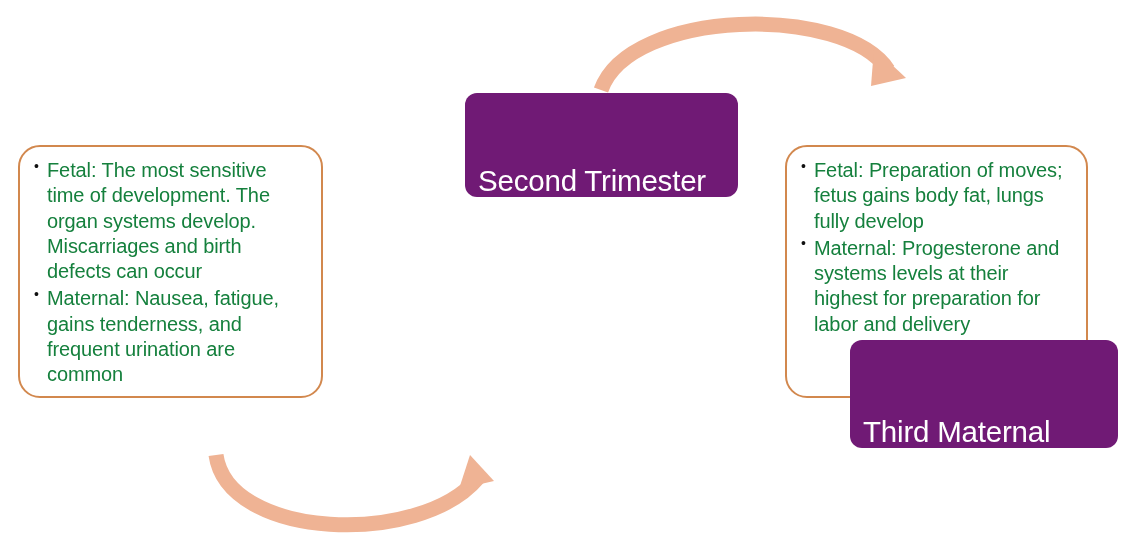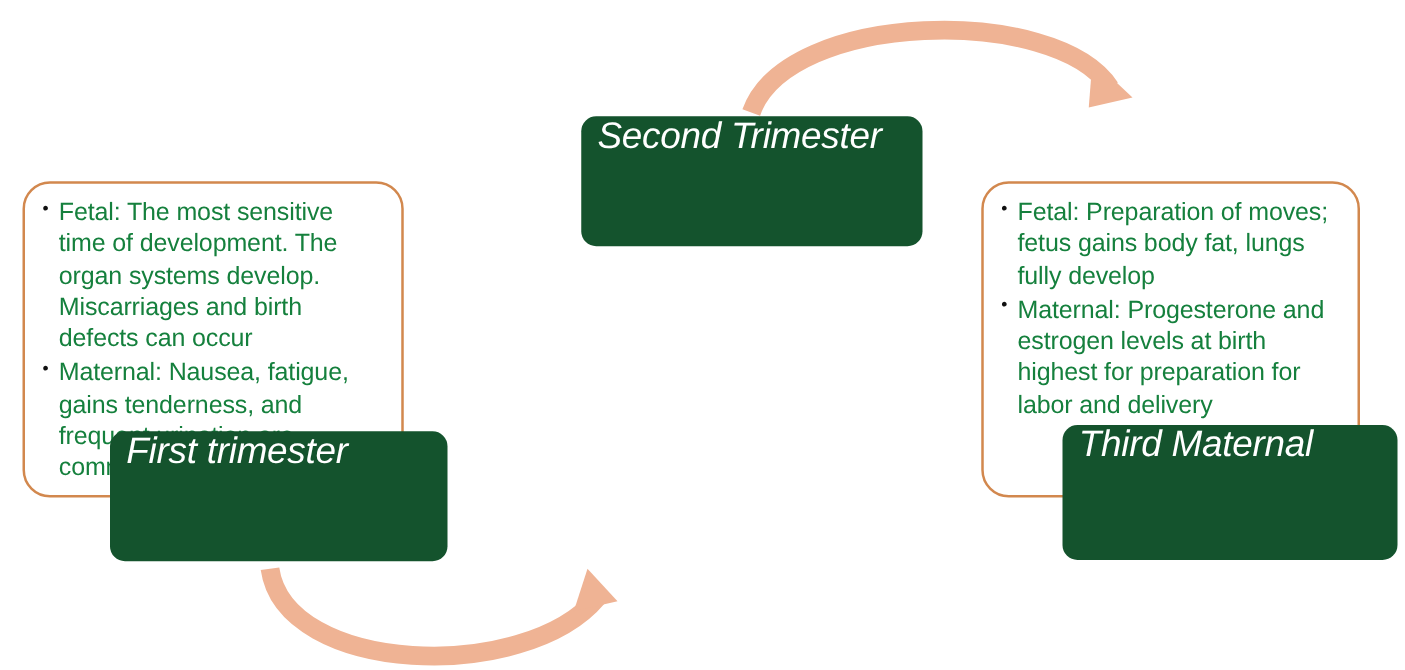--- a/index.html
+++ b/index.html
@@ -52,26 +52,25 @@
     content: "\2022";
     position: absolute;
     left: 0;
     top: -0.5px;
     font-size: 14px;
     color: #101010;
   }
   .title-chip {
     position: absolute;
     box-sizing: border-box;
-    background: #14532d;
+    background: #701a75;
     border-radius: 12px;
     z-index: 3;
     display: flex;
-    align-items: flex-start;
-    font-style: italic;
+    align-items: flex-end;
   }
   .title-chip-label {
     color: #ffffff;
     font-size: 29.5px;
     line-height: 1.1;
     letter-spacing: -0.2px;
     white-space: nowrap;
   }
 
   
@@ -106,31 +105,28 @@
       <path d="M 874 48 L 906 78 L 871 86 Z" fill="#EFB394"></path>
     </g>
   </svg>
 
   <div class="detail-card" id="card-first">
     <ul class="detail-list">
       <li class="detail-item">Fetal: The most sensitive time of development. The organ systems develop. Miscarriages and birth defects can occur</li>
       <li class="detail-item">Maternal: Nausea, fatigue, gains tenderness, and frequent urination are common</li>
     </ul>
   </div>
-  <div class="title-chip" id="chip-first">
-    <span class="title-chip-label">First trimester</span>
-  </div>
 
   <div class="title-chip" id="chip-second">
     <span class="title-chip-label">Second Trimester</span>
   </div>
 
   <div class="detail-card" id="card-third">
     <ul class="detail-list">
       <li class="detail-item">Fetal: Preparation of moves; fetus gains body fat, lungs fully develop</li>
-      <li class="detail-item">Maternal: Progesterone and estrogen levels at birth highest for preparation for labor and delivery</li>
+      <li class="detail-item">Maternal: Progesterone and systems levels at their highest for preparation for labor and delivery</li>
     </ul>
   </div>
   <div class="title-chip" id="chip-third">
     <span class="title-chip-label">Third Maternal</span>
   </div>
 
 </div>
 
 </body></html>

